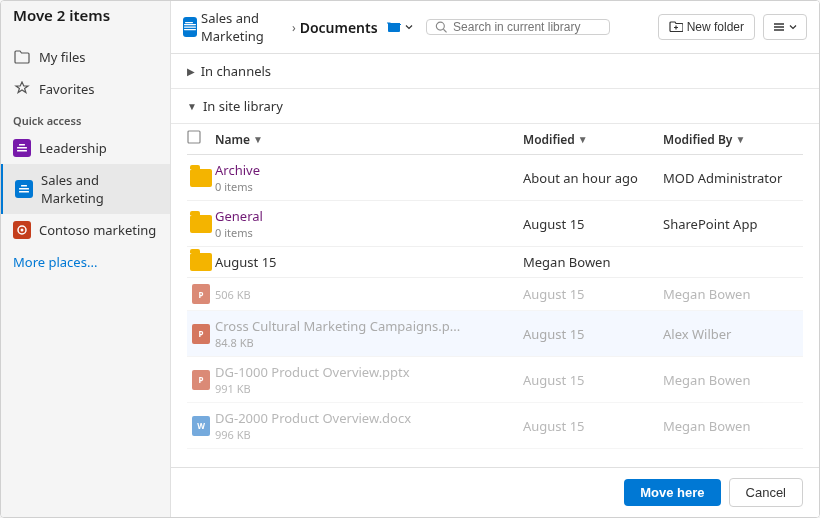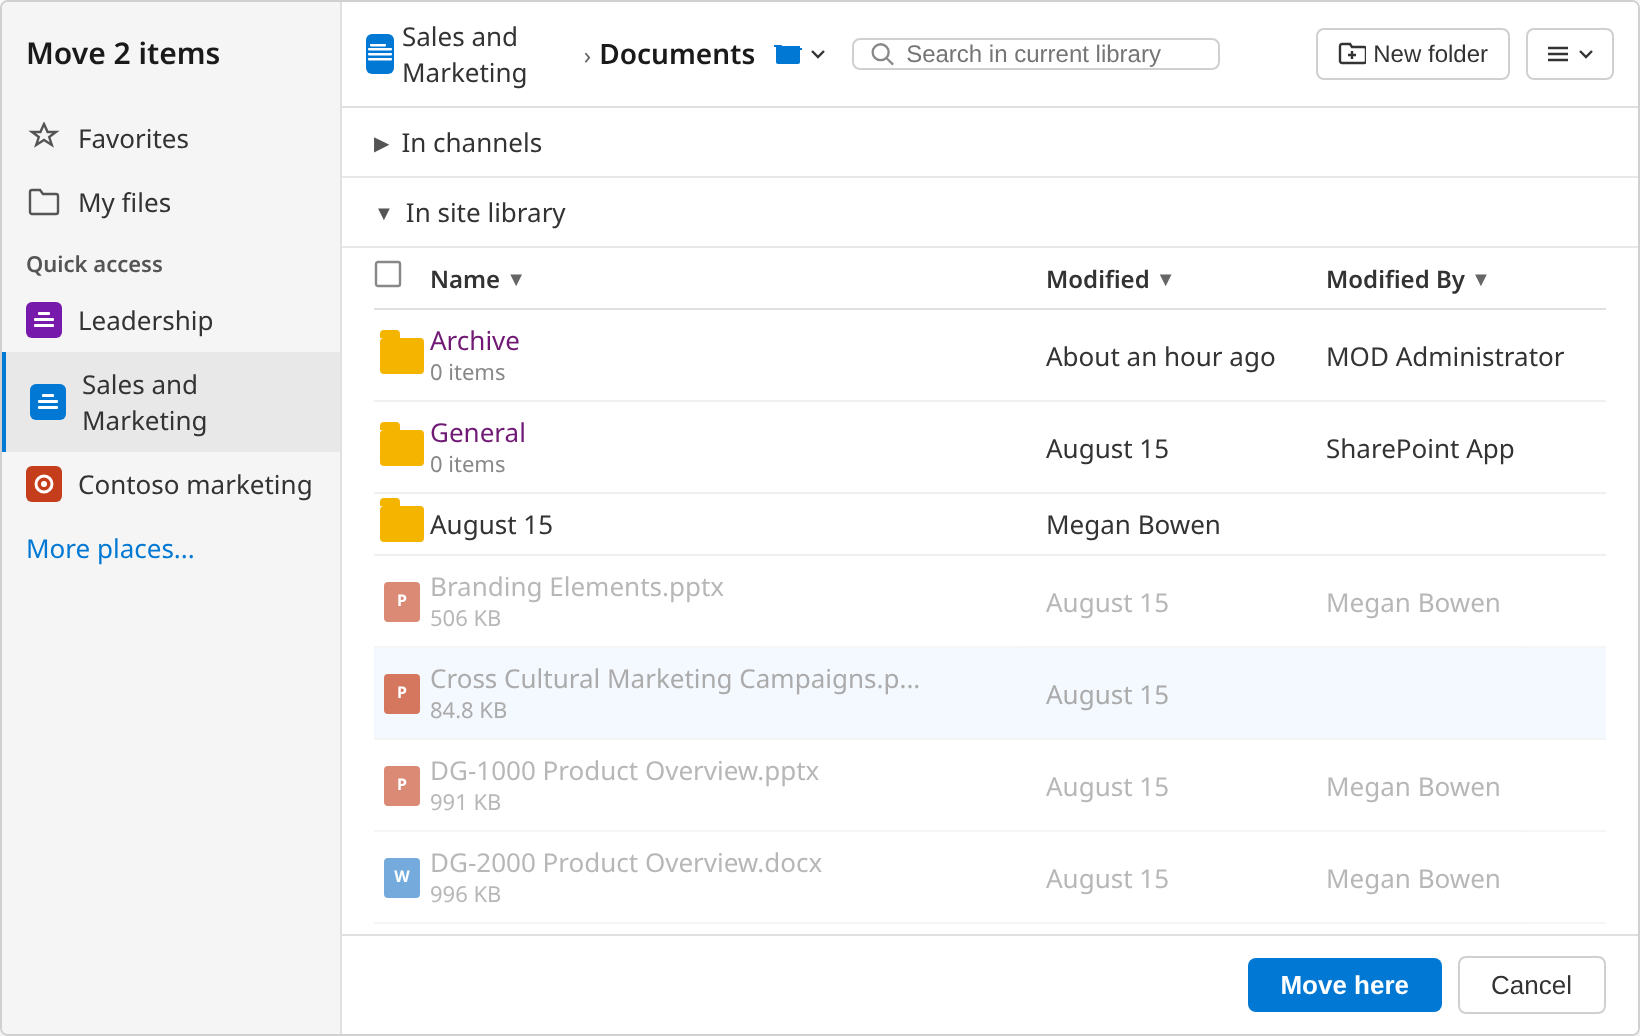--- a/index.html
+++ b/index.html
@@ -13,21 +13,21 @@
       border-radius: 4px;
       overflow: hidden;
       box-shadow: 0 4px 20px rgba(0,0,0,0.15);
     }
 
     
     .sidebar {
       width: 170px;
       background: #f5f5f5;
       border-right: 1px solid #e0e0e0;
-      padding: 16px 0;
+      padding: 4px 0;
       flex-shrink: 0;
       display: flex;
       flex-direction: column;
     }
 
     .sidebar-title {
       font-size: 15px;
       font-weight: 600;
       color: #1a1a1a;
       padding: 0 12px 16px 12px;
@@ -379,34 +379,34 @@
 </head>
 <body>
 
 <div class="dialog-container">
 
   <div class="sidebar">
     <div class="sidebar-title">Move 2 items</div>
 
     <div class="sidebar-item">
       <div class="sidebar-icon">
+        <svg width="18" height="18" viewBox="0 0 18 18" fill="none">
+          <path d="M2 4a1 1 0 011-1h4l1.5 2H15a1 1 0 011 1v8a1 1 0 01-1 1H3a1 1 0 01-1-1V4z" stroke="#555" stroke-width="1.2" fill="none"></path>
+        </svg>
+      </div>
+      <span>My files</span>
+    </div>
+
+    <div class="sidebar-item">
+      <div class="sidebar-icon">
         <svg width="16" height="16" viewBox="0 0 16 16" fill="none">
           <path d="M8 1l1.8 4h4.2l-3.4 2.5 1.3 4L8 9l-3.9 2.5 1.3-4L2 5h4.2L8 1z" stroke="#555" stroke-width="1.2" fill="none"></path>
         </svg>
       </div>
       <span>Favorites</span>
-    </div>
-
-    <div class="sidebar-item">
-      <div class="sidebar-icon">
-        <svg width="18" height="18" viewBox="0 0 18 18" fill="none">
-          <path d="M2 4a1 1 0 011-1h4l1.5 2H15a1 1 0 011 1v8a1 1 0 01-1 1H3a1 1 0 01-1-1V4z" stroke="#555" stroke-width="1.2" fill="none"></path>
-        </svg>
-      </div>
-      <span>My files</span>
     </div>
 
     <div class="quick-access-label">Quick access</div>
 
     <div class="sidebar-item">
       <div class="sidebar-icon leadership-icon">
         <svg width="12" height="12" viewBox="0 0 12 12" fill="white">
           <rect x="1" y="5" width="10" height="1.5" rx="0.5"></rect>
           <rect x="3" y="2" width="6" height="1.5" rx="0.5"></rect>
           <rect x="1" y="8" width="10" height="1.5" rx="0.5"></rect>
@@ -555,36 +555,36 @@
         </div>
         <div class="cell-text">August 15</div>
         <div class="cell-text">Megan Bowen</div>
       </div>
 
       <div class="table-row" style="opacity:0.6;">
         <div class="file-icon">
           <div class="ppt-icon">P</div>
         </div>
         <div class="file-name-cell">
-          <span class="file-name muted">Branding Elements.pptx</span>
           <span class="file-meta">506 KB</span>
         </div>
         <div class="cell-text muted">August 15</div>
         <div class="cell-text muted">Megan Bowen</div>
       </div>
 
       <div class="table-row highlighted" style="opacity:0.7;">
         <div class="file-icon">
           <div class="ppt-icon">P</div>
         </div>
         <div class="file-name-cell">
           <span class="file-name muted">Cross Cultural Marketing Campaigns.p...</span>
           <span class="file-meta">84.8 KB</span>
         </div>
         <div class="cell-text muted">August 15</div>
+        <div class="cell-text muted">Alex Wilber</div>
       </div>
 
       <div class="table-row" style="opacity:0.6;">
         <div class="file-icon">
           <div class="ppt-icon">P</div>
         </div>
         <div class="file-name-cell">
           <span class="file-name muted">DG-1000 Product Overview.pptx</span>
           <span class="file-meta">991 KB</span>
         </div>

